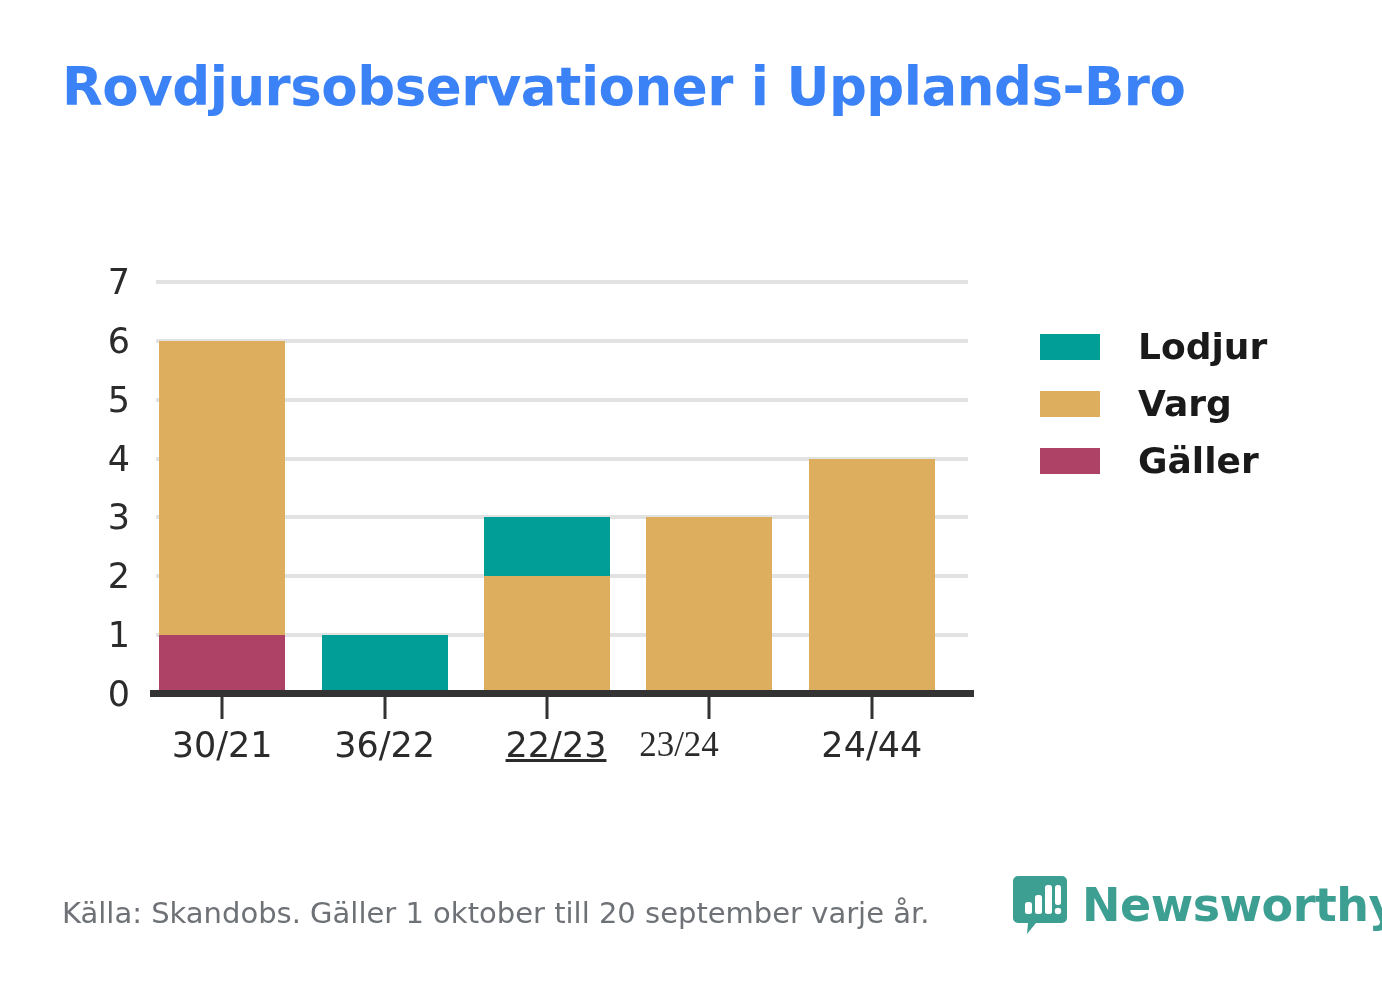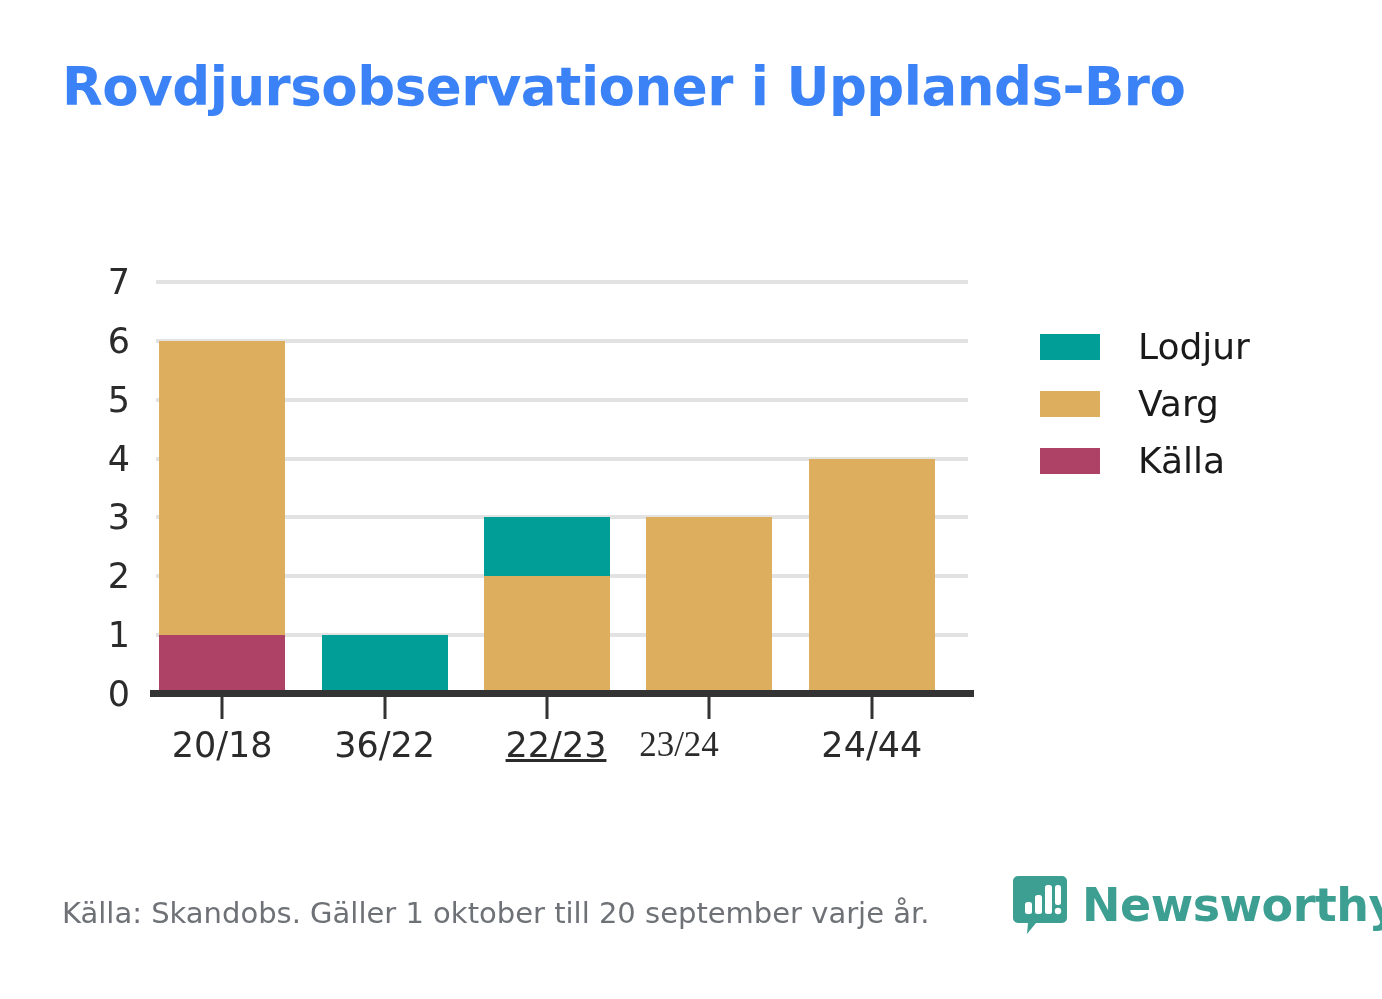--- a/index.html
+++ b/index.html
@@ -138,20 +138,21 @@
     white-space: nowrap;
     line-height: 1.1;
   }
 
   
   .legend {
     position: absolute;
     left: 1040px;
     top: 318px;
     width: 300px;
+    font-weight: bold;
   }
   .legend-item {
     position: relative;
     height: 57px;
     display: flex;
     align-items: center;
   }
   .legend-swatch {
     width: 60px;
     height: 26px;
@@ -249,39 +250,39 @@
   <div class="axis-baseline"></div>
 
   <div class="xticks" id="xticks">
       <div class="xtick" style="left: 66.2px;"></div>
       <div class="xtick" style="left: 228.6px;"></div>
       <div class="xtick" style="left: 391px;"></div>
       <div class="xtick" style="left: 553.4px;"></div>
       <div class="xtick" style="left: 715.8px;"></div>
     </div>
   <div class="xlabels" id="xlabels">
-      <div class="xlabel" style="left: 66.2px;">20/18</div>
+      <div class="xlabel" style="left: 66.2px;">30/21</div>
       <div class="xlabel" style="left: 228.6px;">36/22</div>
       <div class="xlabel" style="left: 400px; text-decoration: underline;">22/23</div>
       <div class="xlabel" style="left: 523px; font-family: Liberation Serif, serif;">23/24</div>
       <div class="xlabel" style="left: 715.8px;">24/44</div>
     </div>
 
   <div class="legend" id="legend">
       <div class="legend-item">
         <span class="legend-swatch" style="background: rgb(0, 158, 150);"></span>
         <span class="legend-label">Lodjur</span>
       </div>
       <div class="legend-item">
         <span class="legend-swatch" style="background: rgb(221, 174, 94);"></span>
         <span class="legend-label">Varg</span>
       </div>
       <div class="legend-item">
         <span class="legend-swatch" style="background: rgb(173, 66, 102);"></span>
-        <span class="legend-label">Källa</span>
+        <span class="legend-label">Gäller</span>
       </div>
     </div>
 
   <div class="footer-note">Källa: Skandobs. Gäller 1 oktober till 20 september varje år.</div>
 
   <div class="brand">
     <svg class="brand-mark" viewBox="0 0 56 62">
       <path d="M6 2 H50 A5 5 0 0 1 55 7 V44 A5 5 0 0 1 50 49 H24 L15 60 L16 49 H6 A5 5 0 0 1 1 44 V7 A5 5 0 0 1 6 2 Z" fill="#3d9e92"></path>
       <rect x="13" y="28" width="7" height="12" rx="2.5" fill="#ffffff"></rect>
       <rect x="23" y="21" width="7" height="19" rx="2.5" fill="#ffffff"></rect>

